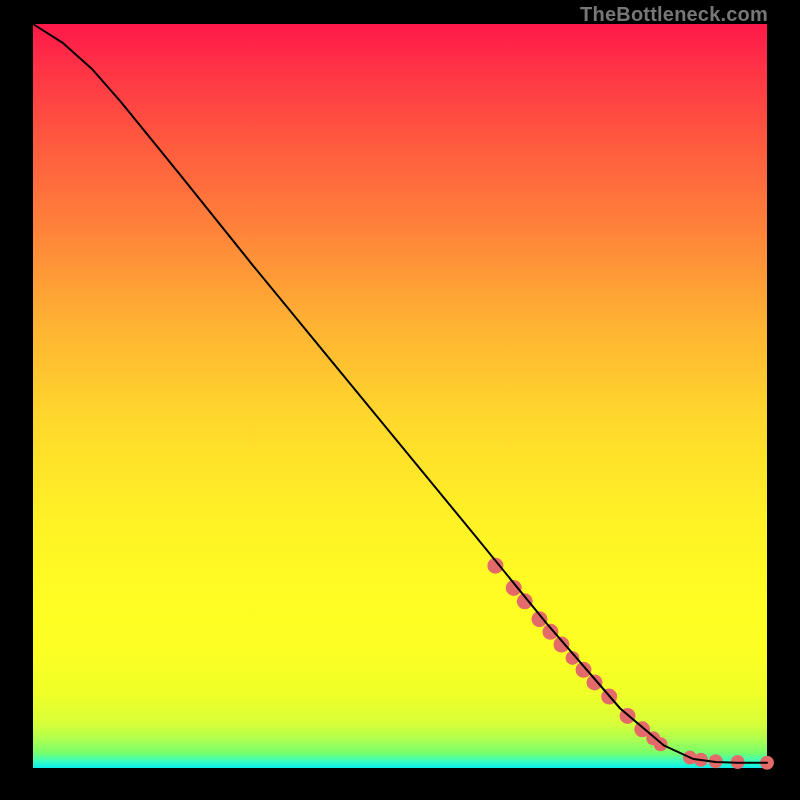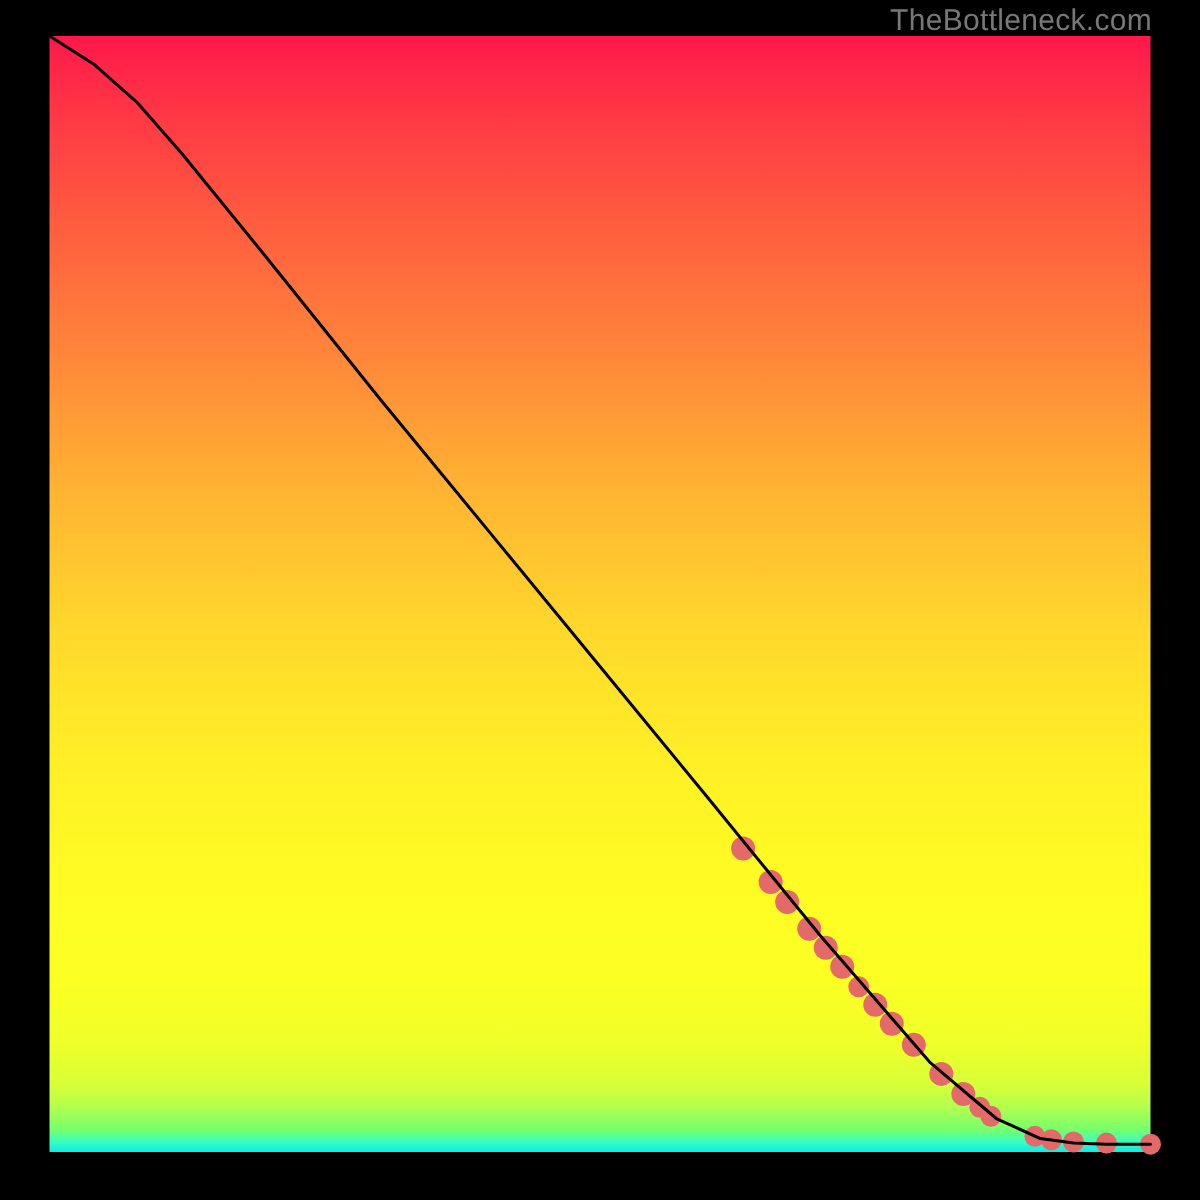--- a/index.html
+++ b/index.html
@@ -39,21 +39,21 @@
       #3dffba 99%,
       #0aedec 100%
     );
   }
   .watermark {
     position: absolute;
     top: 3px;
     right: 32px;
     color: #777;
     font-size: 20px;
-    font-weight: 400;
+    font-weight: 700;
     letter-spacing: 0.2px;
   }
   svg.plot {
     position: absolute;
     left: 33px;
     top: 24px;
     width: 734px;
     height: 744px;
     overflow: visible;
   }

